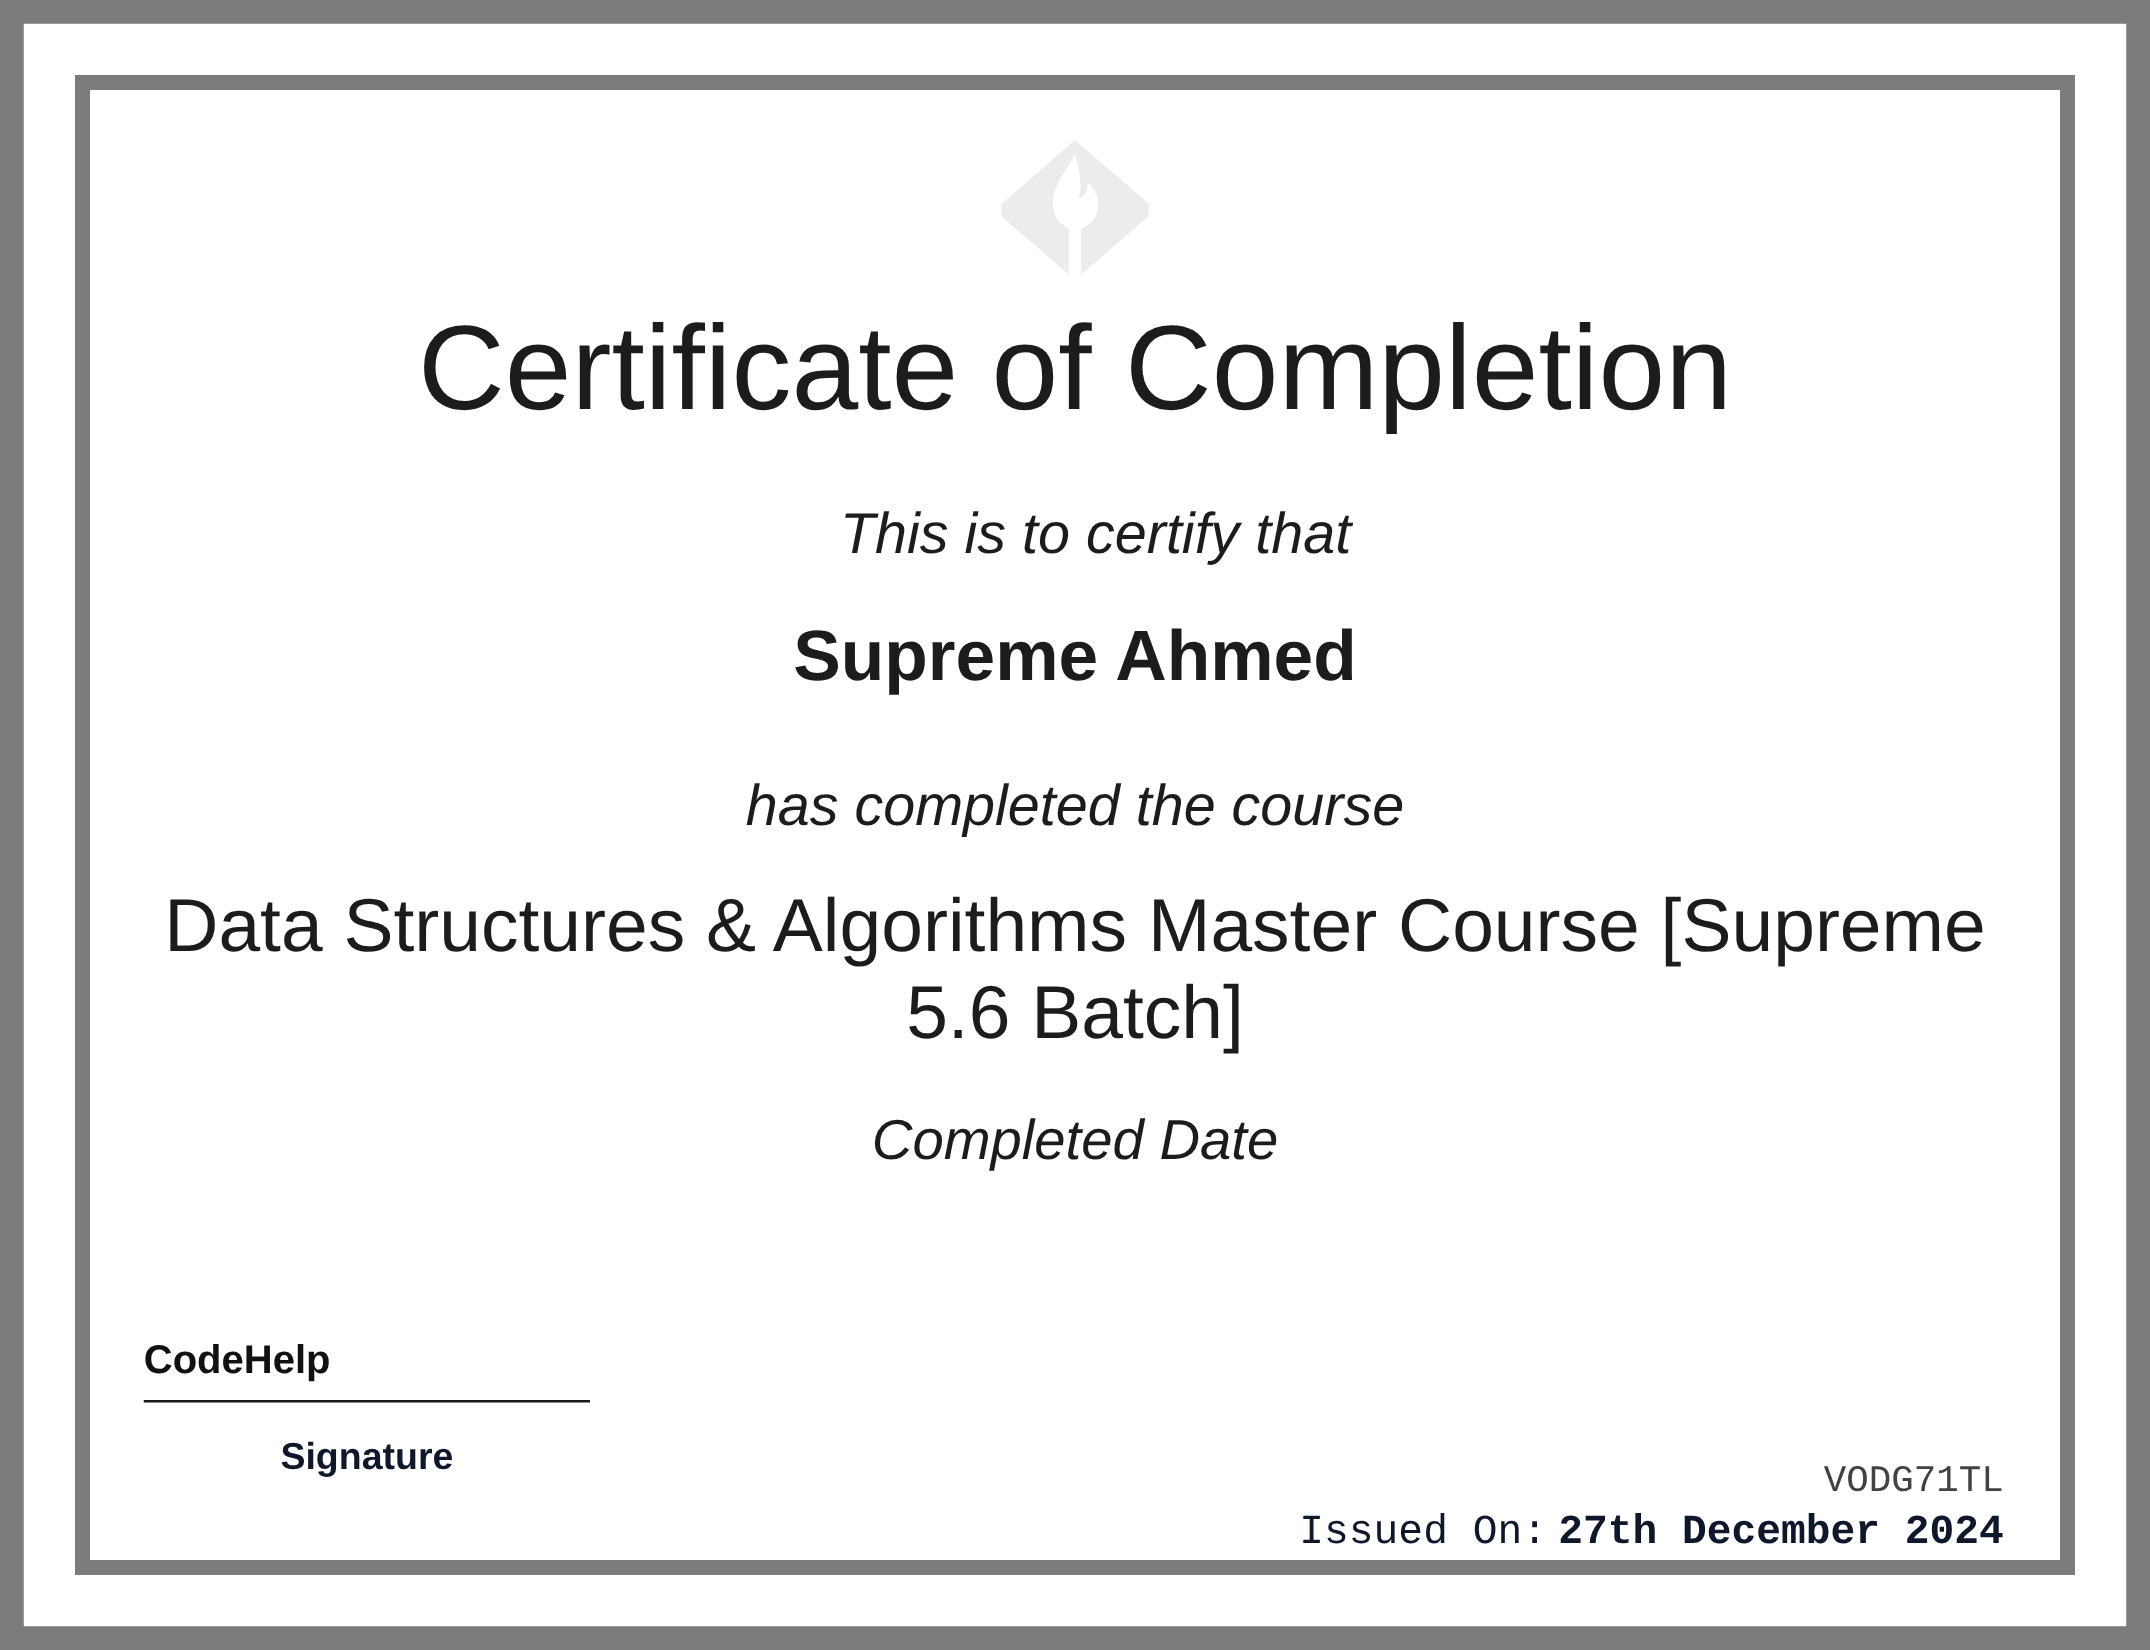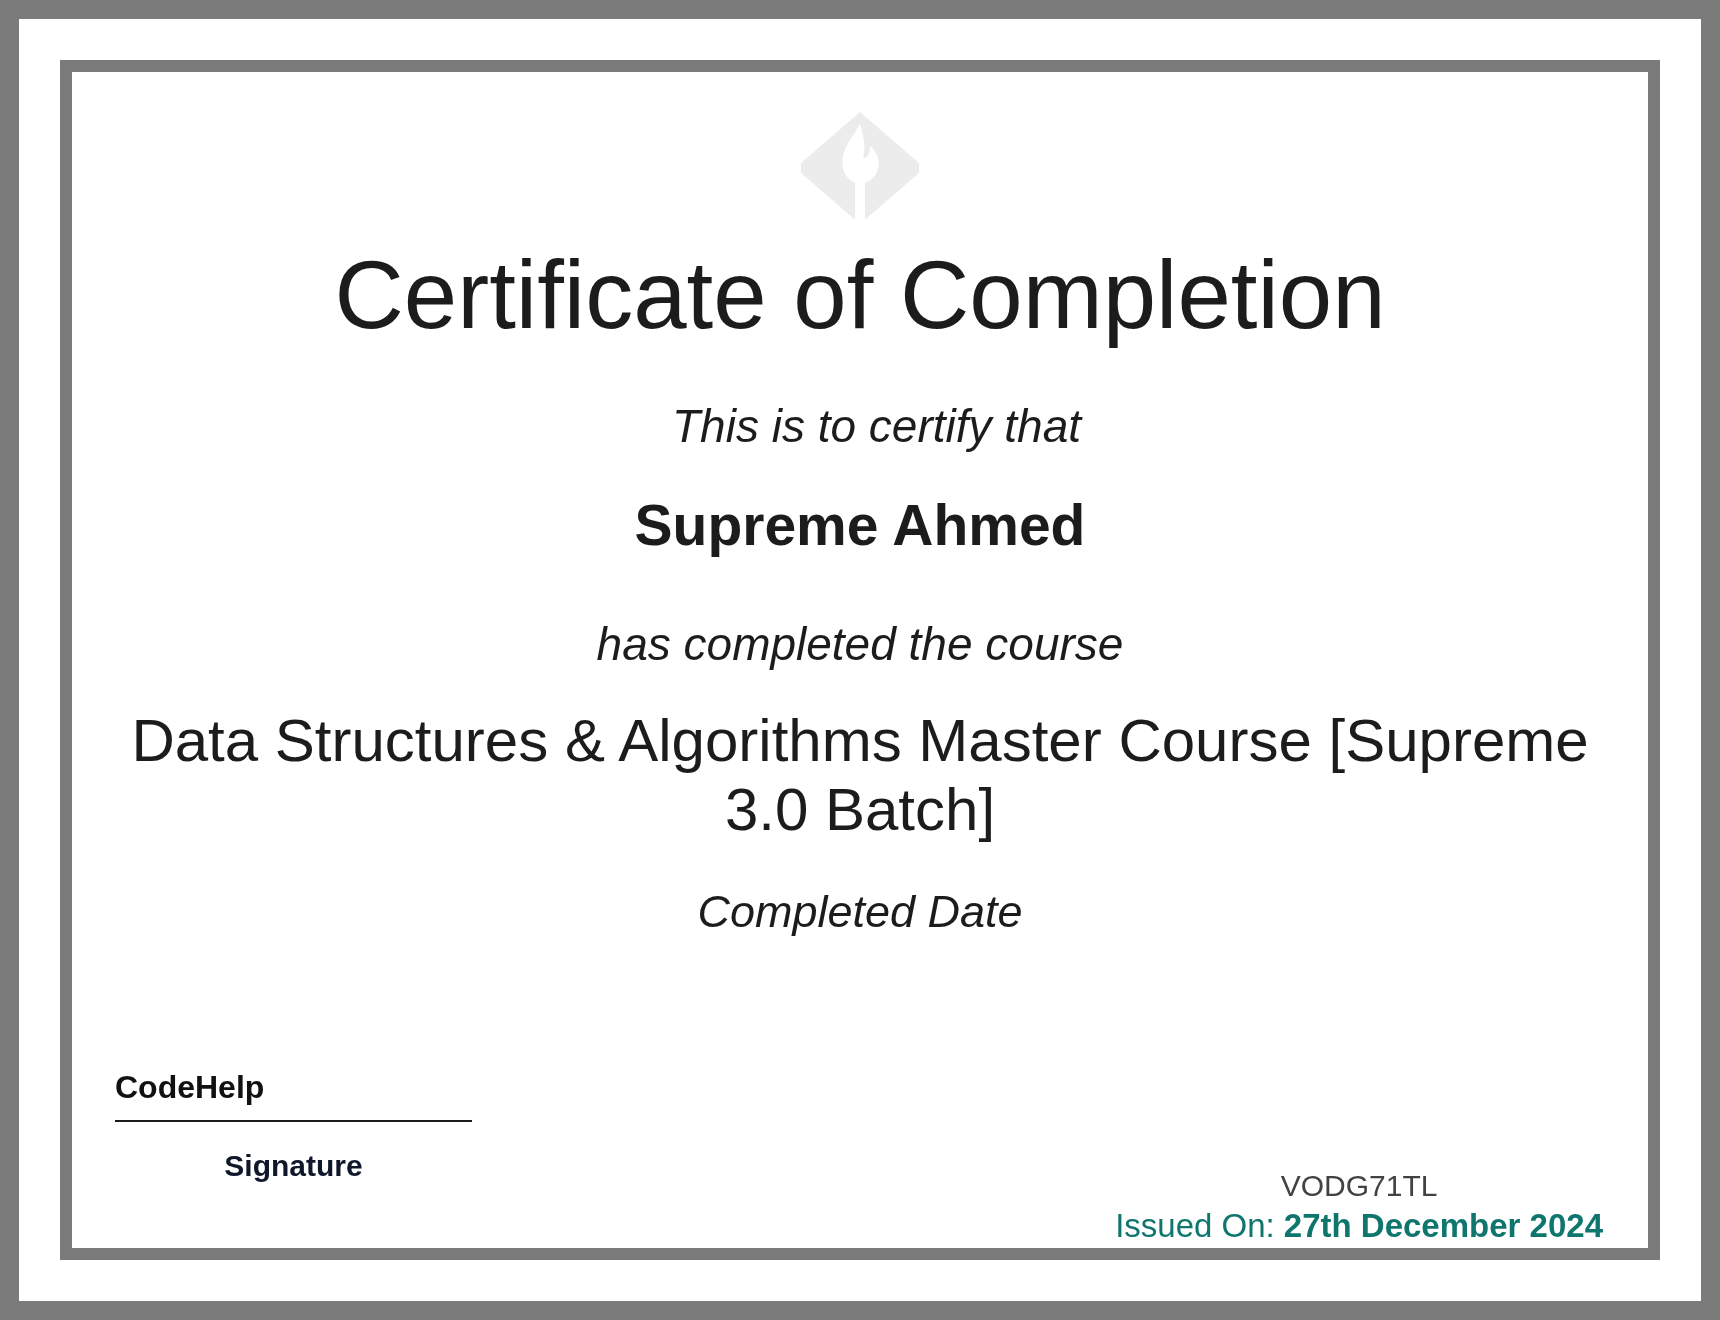--- a/index.html
+++ b/index.html
@@ -114,33 +114,35 @@
     font-size: 30px;
     font-weight: 700;
     line-height: 36px;
     color: #0f172a;
   }
   
   .issue-block {
     position: absolute;
     right: 45px;
     top: 1095px;
+    text-align: right;
+    font-family: Liberation Mono, monospace;
   }
   .certificate-code {
     display: block;
     font-size: 30px;
     font-weight: 400;
     line-height: 38px;
     color: #424242;
   }
   .issued-line {
     display: block;
     font-size: 33px;
     line-height: 41px;
-    color: #0f766e;
+    color: #0f172a;
   }
   .issued-label {
     font-weight: 400;
     margin-right: 9px;
   }
   .issued-date {
     font-weight: 700;
   }
 </style>
 </head>
@@ -169,21 +171,21 @@
     <h1 class="cert-title">Certificate of Completion</h1>
 
     <div class="cert-subtitle">This is to certify that</div>
 
     <div class="recipient-name">Supreme Ahmed</div>
 
     <div class="completed-course-text">has completed the course</div>
 
     <div class="course-name">
       <div>Data Structures &amp; Algorithms Master Course [Supreme</div>
-      <div>3.0 Batch]</div>
+      <div>5.6 Batch]</div>
     </div>
 
     <div class="date-block">
       <div>Completed Date</div>
     </div>
 
     <div class="signature-block">
       <span class="signatory">CodeHelp</span>
       <div class="signature-line"></div>
       <span class="signature-label">Signature</span>

